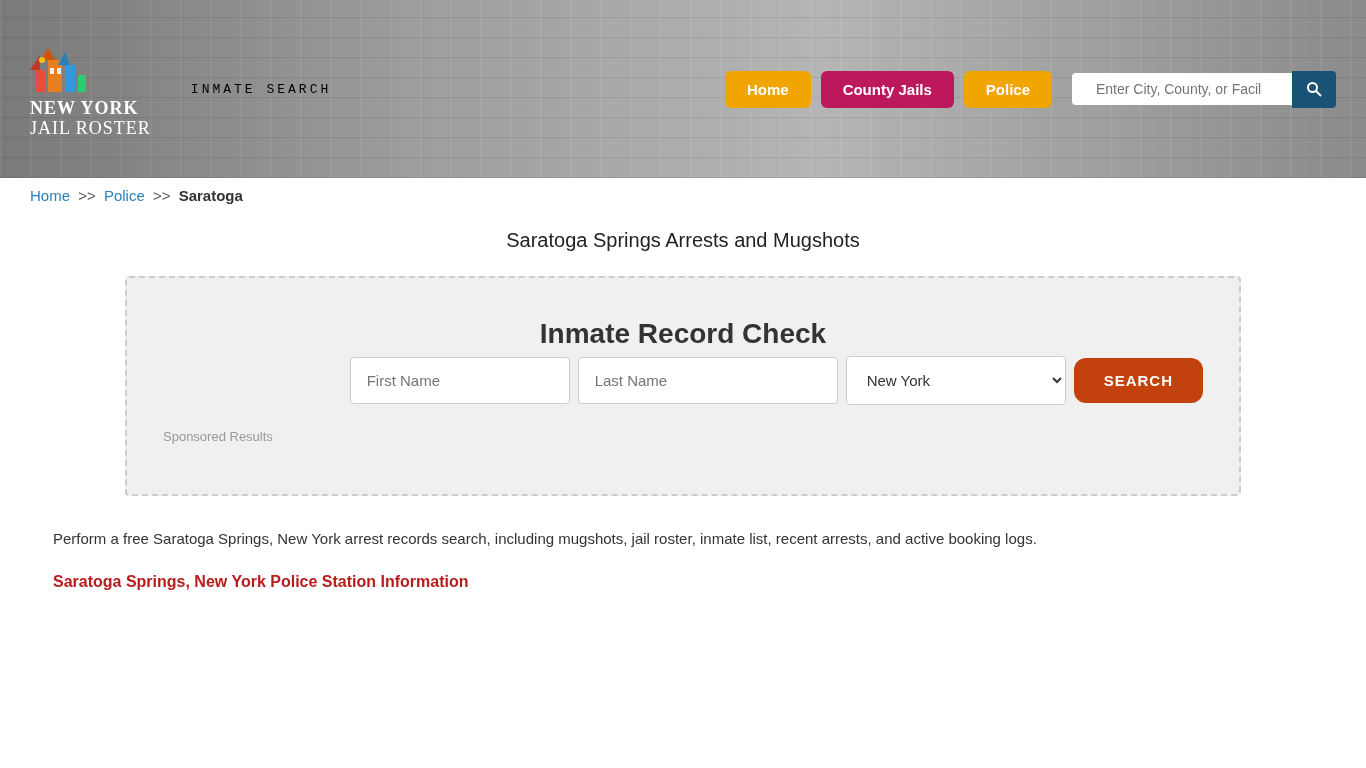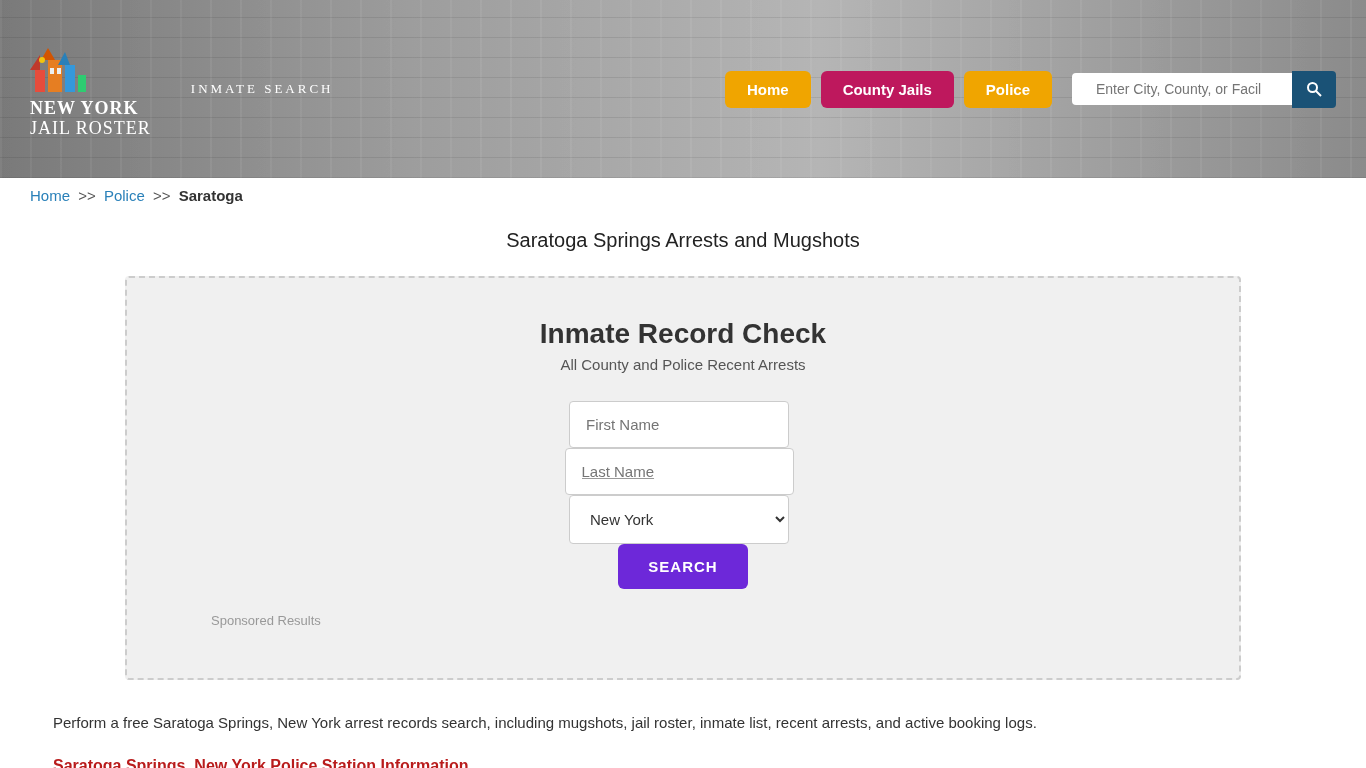--- a/index.html
+++ b/index.html
@@ -60,26 +60,26 @@
     }
     .logo-text-jr {
       font-size: 18px;
       font-weight: normal;
       color: #ffffff;
       letter-spacing: 1px;
       line-height: 1.1;
       text-transform: uppercase;
     }
     .inmate-search-label {
-      color: #ffffff;
+      color: #000000;
       font-size: 13px;
       letter-spacing: 3px;
       text-transform: uppercase;
       margin-right: auto;
-      font-family: Liberation Serif, serif;
+      font-family: Liberation Mono, monospace;
     }
     .nav-area {
       display: flex;
       align-items: center;
       gap: 10px;
       margin-right: 20px;
     }
     .nav-btn {
       padding: 10px 22px;
       border-radius: 6px;
@@ -155,21 +155,21 @@
       font-weight: normal;
       color: #222;
     }
 
     
     .search-panel {
       margin: 0 125px;
       background: #f0f0f0;
       border: 2px dashed #ccc;
       border-radius: 4px;
-      padding: 40px 84px 50px;
+      padding: 40px 36px 50px;
       text-align: center;
     }
     .panel-title {
       font-size: 28px;
       font-weight: bold;
       color: #333;
       margin-bottom: 6px;
       font-family: Arial, sans-serif;
     }
     .panel-subtitle {
@@ -177,57 +177,56 @@
       color: #555;
       margin-bottom: 28px;
       font-family: Arial, sans-serif;
     }
     .search-form {
       display: flex;
       gap: 0;
       justify-content: flex-end;
       align-items: center;
       margin-bottom: 24px;
-      flex-direction: column;
     }
     .form-input {
       padding: 14px 16px;
       font-size: 15px;
       border: 1px solid #ccc;
       border-radius: 4px;
       outline: none;
       color: #999;
       font-family: Arial, sans-serif;
       margin-right: 8px;
       background: #fff;
     }
     .form-input-first { width: 220px; }
-    .form-input-last { width: 229px; text-decoration: underline; }
+    .form-input-last { width: 260px; }
     .form-select {
       padding: 14px 16px;
       font-size: 15px;
       border: 1px solid #ccc;
       border-radius: 4px;
       outline: none;
       color: #333;
       font-family: Arial, sans-serif;
       margin-right: 8px;
       background: #fff;
       width: 220px;
       cursor: pointer;
     }
     .search-btn {
       padding: 14px 30px;
-      background: #6d28d9;
+      background: #c2410c;
       color: #fff;
       font-size: 15px;
       font-weight: bold;
       letter-spacing: 1px;
       border: none;
-      border-radius: 6px;
+      border-radius: 12px;
       cursor: pointer;
       font-family: Arial, sans-serif;
     }
     .sponsored-label {
       text-align: left;
       font-size: 13px;
       color: #999;
       font-family: Arial, sans-serif;
     }
 
@@ -299,21 +298,20 @@
   <span class="breadcrumb-sep">&gt;&gt;</span>
   <strong class="breadcrumb-current">Saratoga</strong>
 </div>
 
 <div class="page-title-section">
   <h1 class="page-title">Saratoga Springs Arrests and Mugshots</h1>
 </div>
 
 <div class="search-panel">
   <div class="panel-title">Inmate Record Check</div>
-  <div class="panel-subtitle">All County and Police Recent Arrests</div>
 
   <div class="search-form">
     <input class="form-input form-input-first" type="text" placeholder="First Name" style="">
 
     <input class="form-input form-input-last" type="text" placeholder="Last Name" style="">
 
     <select class="form-select">
     <option value="Alabama">Alabama</option><option value="Alaska">Alaska</option><option value="Arizona">Arizona</option><option value="Arkansas">Arkansas</option><option value="California">California</option><option value="Colorado">Colorado</option><option value="Connecticut">Connecticut</option><option value="Delaware">Delaware</option><option value="Florida">Florida</option><option value="Georgia">Georgia</option><option value="Hawaii">Hawaii</option><option value="Idaho">Idaho</option><option value="Illinois">Illinois</option><option value="Indiana">Indiana</option><option value="Iowa">Iowa</option><option value="Kansas">Kansas</option><option value="Kentucky">Kentucky</option><option value="Louisiana">Louisiana</option><option value="Maine">Maine</option><option value="Maryland">Maryland</option><option value="Massachusetts">Massachusetts</option><option value="Michigan">Michigan</option><option value="Minnesota">Minnesota</option><option value="Mississippi">Mississippi</option><option value="Missouri">Missouri</option><option value="Montana">Montana</option><option value="Nebraska">Nebraska</option><option value="Nevada">Nevada</option><option value="New Hampshire">New Hampshire</option><option value="New Jersey">New Jersey</option><option value="New Mexico">New Mexico</option><option value="New York" selected="">New York</option><option value="North Carolina">North Carolina</option><option value="North Dakota">North Dakota</option><option value="Ohio">Ohio</option><option value="Oklahoma">Oklahoma</option><option value="Oregon">Oregon</option><option value="Pennsylvania">Pennsylvania</option><option value="Rhode Island">Rhode Island</option><option value="South Carolina">South Carolina</option><option value="South Dakota">South Dakota</option><option value="Tennessee">Tennessee</option><option value="Texas">Texas</option><option value="Utah">Utah</option><option value="Vermont">Vermont</option><option value="Virginia">Virginia</option><option value="Washington">Washington</option><option value="West Virginia">West Virginia</option><option value="Wisconsin">Wisconsin</option><option value="Wyoming">Wyoming</option></select>
 
     <button class="search-btn">SEARCH</button>

